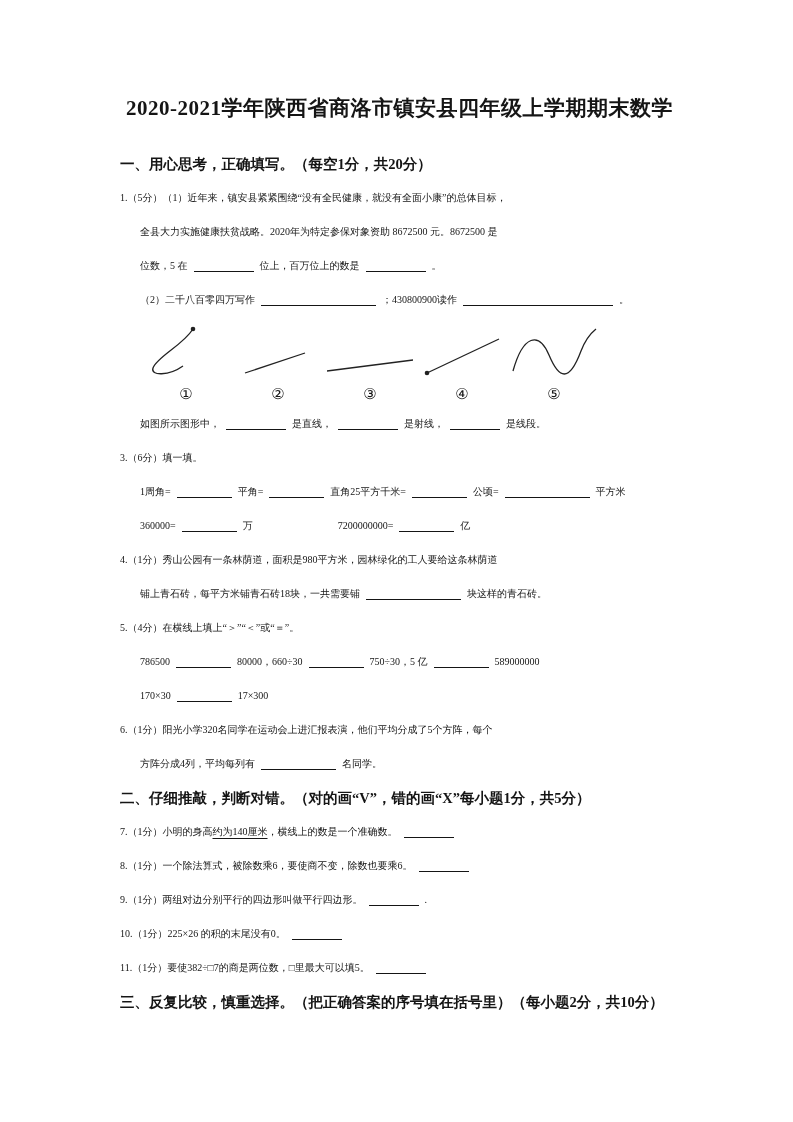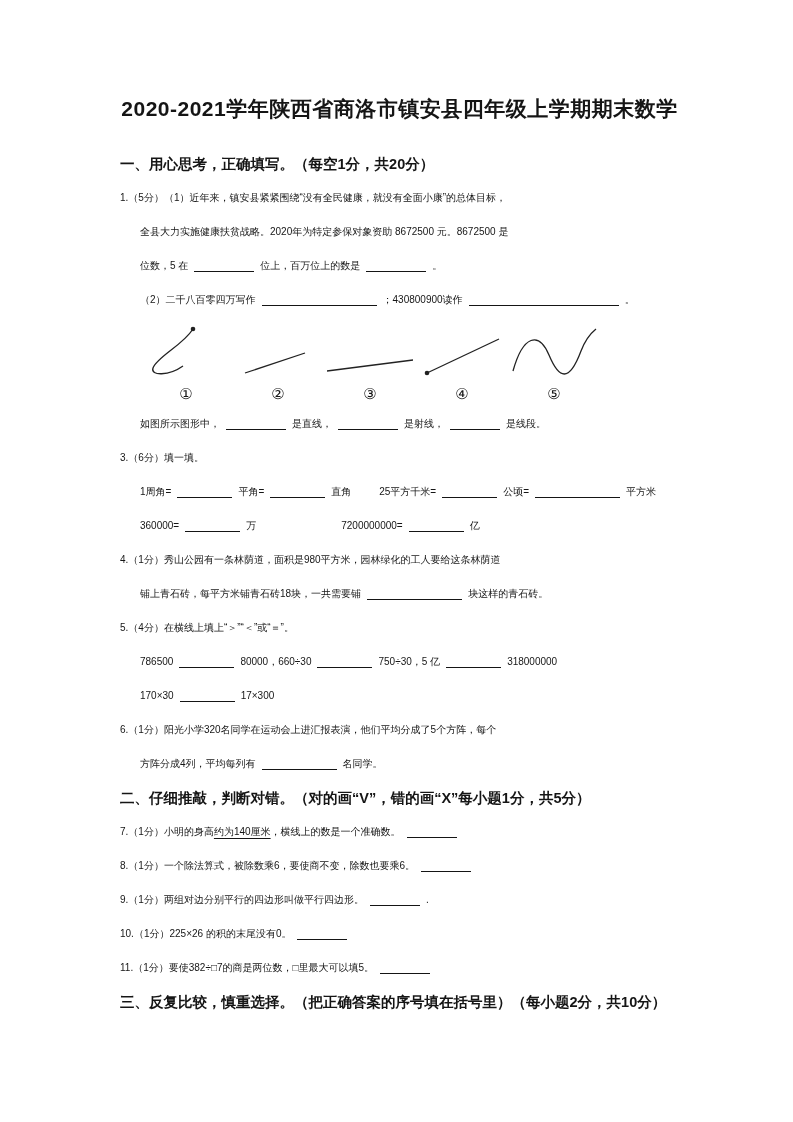--- a/index.html
+++ b/index.html
@@ -1,36 +1,36 @@
 <!DOCTYPE html>
 <html><head>
 <meta charset="utf-8">
 <style>
   html,body{margin:0;padding:0;background:#fff;}
   .page{
     width:793px;height:1122px;box-sizing:border-box;
     background:#fff;color:#151515;
     padding:86px 114px 0 120px;
-    font-family:Liberation Sans, sans-serif;
+    font-family:Liberation Serif, serif;
     overflow:hidden;
   }
   .title{
     text-align:center;font-weight:bold;font-size:21px;line-height:45px;
     margin-bottom:16px;letter-spacing:.5px;
   }
   .sec{font-weight:bold;font-size:14.5px;line-height:34px;white-space:nowrap;}
   .line{font-size:10px;line-height:34px;white-space:nowrap;}
   .indent{margin-left:20px;}
   .blank{
     display:inline-block;border-bottom:1px solid #151515;height:14px;
     vertical-align:-3px;margin:0 6px;
   }
   .w50{width:50px}.w55{width:55px}.w60{width:60px}.w75{width:75px}
   .w85{width:85px}.w95{width:95px}.w115{width:115px}.w150{width:150px}
-  .gap28{margin-left:28px;}
+  .gap28{}
   .gap90{margin-left:85px;}
   .underlined{text-decoration:underline;text-underline-offset:3px;}
   .figure{display:flex;margin:6px 0 2px 20px;width:462px;}
   .figcell{width:92px;text-align:center;}
   .figcell svg{display:block;margin:0 auto;}
   .figlabel{font-size:15px;line-height:22px;}
   .shape{stroke:#222;stroke-width:1.3;fill:none;}
   .dot{fill:#222;stroke:none;}
 </style>
 </head>
@@ -101,21 +101,21 @@
     <span>360000=</span><span class="blank w55"></span><span>万</span><span class="gap90">7200000000=</span><span class="blank w55"></span><span>亿</span>
   </div>
 
   <div class="line">4.（1分）秀山公园有一条林荫道，面积是980平方米，园林绿化的工人要给这条林荫道</div>
   <div class="line indent">
     <span>铺上青石砖，每平方米铺青石砖18块，一共需要铺</span><span class="blank w95"></span><span>块这样的青石砖。</span>
   </div>
 
   <div class="line">5.（4分）在横线上填上“＞”“＜”或“＝”。</div>
   <div class="line indent">
-    <span>786500</span><span class="blank w55"></span><span>80000，660÷30</span><span class="blank w55"></span><span>750÷30，5 亿</span><span class="blank w55"></span><span>318000000</span>
+    <span>786500</span><span class="blank w55"></span><span>80000，660÷30</span><span class="blank w55"></span><span>750÷30，5 亿</span><span class="blank w55"></span><span>589000000</span>
   </div>
   <div class="line indent">
     <span>170×30</span><span class="blank w55"></span><span>17×300</span>
   </div>
 
   <div class="line">6.（1分）阳光小学320名同学在运动会上进汇报表演，他们平均分成了5个方阵，每个</div>
   <div class="line indent">
     <span>方阵分成4列，平均每列有</span><span class="blank w75"></span><span>名同学。</span>
   </div>
 

